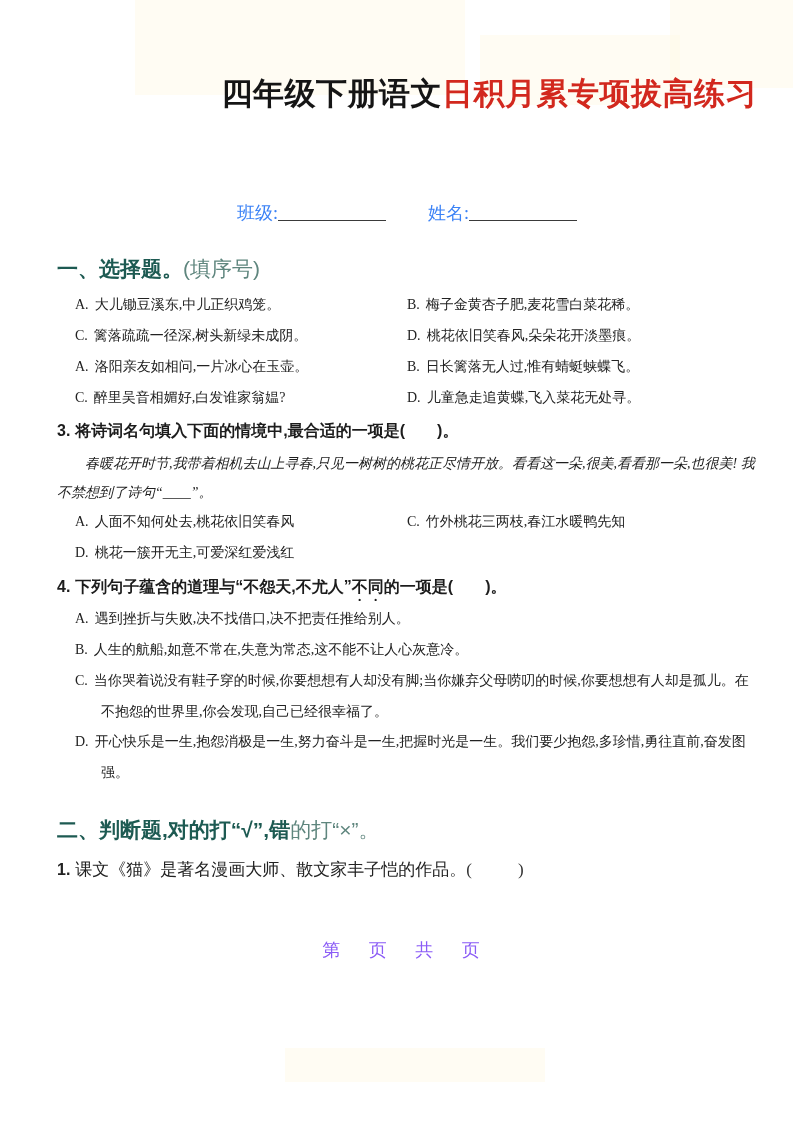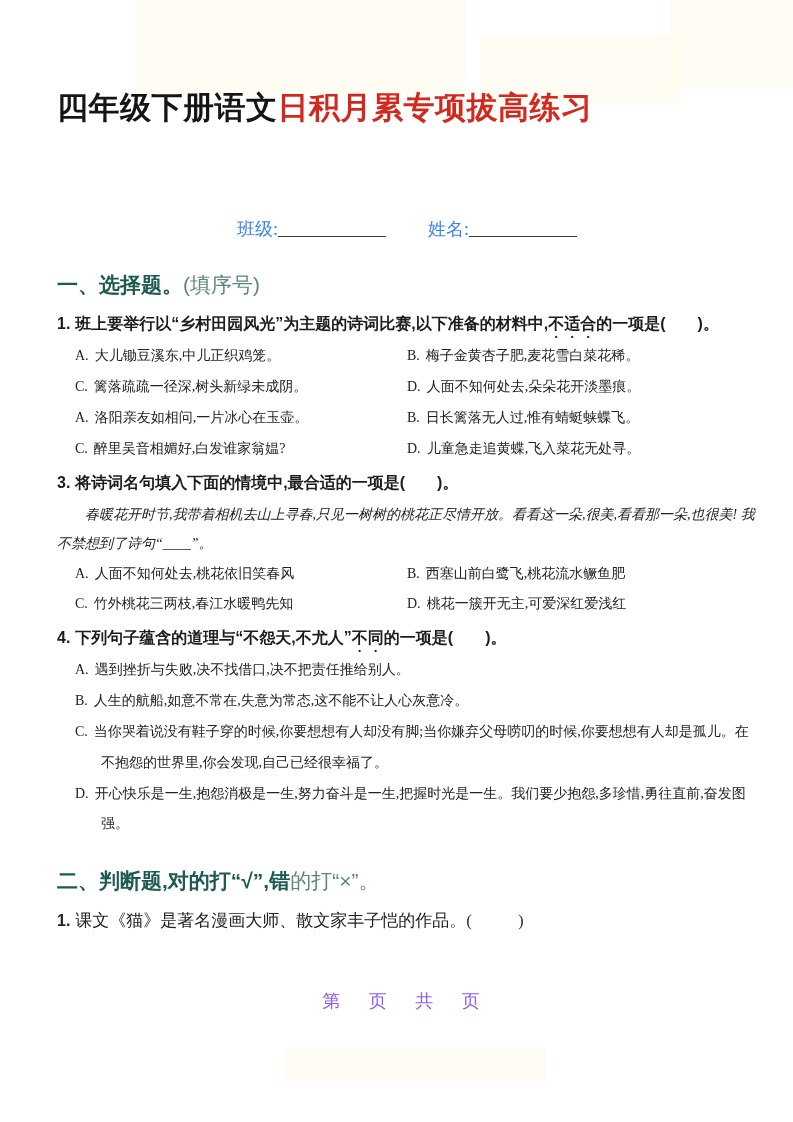--- a/index.html
+++ b/index.html
@@ -20,23 +20,23 @@
     pointer-events: none;
     z-index: 0;
   }
   .wm1 { left: 135px; top: 0; width: 330px; height: 95px; }
   .wm2 { left: 480px; top: 35px; width: 200px; height: 70px; }
   .wm3 { left: 670px; top: 0; width: 123px; height: 88px; }
   .wm4 { left: 285px; top: 1048px; width: 260px; height: 34px; }
   .content { position: relative; z-index: 1; }
 
   .doc-title {
-    margin-top: 28px;
-    text-align: left;
-    font-family: Liberation Mono, monospace;
+    margin-top: 12px;
+    text-align: right;
+    font-family: Liberation Sans, sans-serif;
     font-weight: 700;
     font-size: 31px;
     line-height: 1.4;
     letter-spacing: 0.5px;
     color: #151515;
   }
   .doc-title .title-red { color: #d2281e; }
 
   .id-line {
     margin-top: 84px;
@@ -138,44 +138,42 @@
     <h1 class="doc-title"><span class="title-black">四年级下册语文</span><span class="title-red">日积月累专项拔高练习</span></h1>
 
     <div class="id-line">
       <span class="id-field"><span>班级:</span><span class="blank"></span></span>
       <span class="id-field"><span>姓名:</span><span class="blank"></span></span>
     </div>
 
     <h2 class="section-heading"><span>一、选择题。</span><span class="h-light">(填序号)</span></h2>
 
     <div class="question">
-      <div class="stem"><span class="qnum">1.</span><span>班上要举行以“乡村田园风光”为主题的诗词比赛,以下准备的材料中,</span><span class="em-dots">不适合</span><span>的一项是(　　)。</span></div>
       <div class="options two-col">
         <div class="option"><span class="olabel">A.</span><span>大儿锄豆溪东,中儿正织鸡笼。</span></div>
         <div class="option"><span class="olabel">B.</span><span>梅子金黄杏子肥,麦花雪白菜花稀。</span></div>
         <div class="option"><span class="olabel">C.</span><span>篱落疏疏一径深,树头新绿未成阴。</span></div>
-        <div class="option"><span class="olabel">D.</span><span>人面不知何处去,朵朵花开淡墨痕。</span></div>
+        <div class="option"><span class="olabel">D.</span><span>桃花依旧笑春风,朵朵花开淡墨痕。</span></div>
       </div>
     </div>
 
     <div class="question">
       <div class="options two-col">
         <div class="option"><span class="olabel">A.</span><span>洛阳亲友如相问,一片冰心在玉壶。</span></div>
         <div class="option"><span class="olabel">B.</span><span>日长篱落无人过,惟有蜻蜓蛱蝶飞。</span></div>
         <div class="option"><span class="olabel">C.</span><span>醉里吴音相媚好,白发谁家翁媪?</span></div>
         <div class="option"><span class="olabel">D.</span><span>儿童急走追黄蝶,飞入菜花无处寻。</span></div>
       </div>
     </div>
 
     <div class="question">
       <div class="stem"><span class="qnum">3.</span><span>将诗词名句填入下面的情境中,最合适的一项是(　　)。</span></div>
       <div class="passage">春暖花开时节,我带着相机去山上寻春,只见一树树的桃花正尽情开放。看看这一朵,很美,看看那一朵,也很美! 我不禁想到了诗句“____”。</div>
       <div class="options two-col">
         <div class="option"><span class="olabel">A.</span><span>人面不知何处去,桃花依旧笑春风</span></div>
-        <div class="option"><span class="olabel">B.</span><span>西塞山前白鹭飞,桃花流水鳜鱼肥</span></div>
         <div class="option"><span class="olabel">C.</span><span>竹外桃花三两枝,春江水暖鸭先知</span></div>
         <div class="option"><span class="olabel">D.</span><span>桃花一簇开无主,可爱深红爱浅红</span></div>
       </div>
     </div>
 
     <div class="question">
       <div class="stem"><span class="qnum">4.</span><span>下列句子蕴含的道理与“不怨天,不尤人”</span><span class="em-dots">不同</span><span>的一项是(　　)。</span></div>
       <div class="options">
         <div class="option-full"><span class="olabel">A.</span><span>遇到挫折与失败,决不找借口,决不把责任推给别人。</span></div>
         <div class="option-full"><span class="olabel">B.</span><span>人生的航船,如意不常在,失意为常态,这不能不让人心灰意冷。</span></div>

